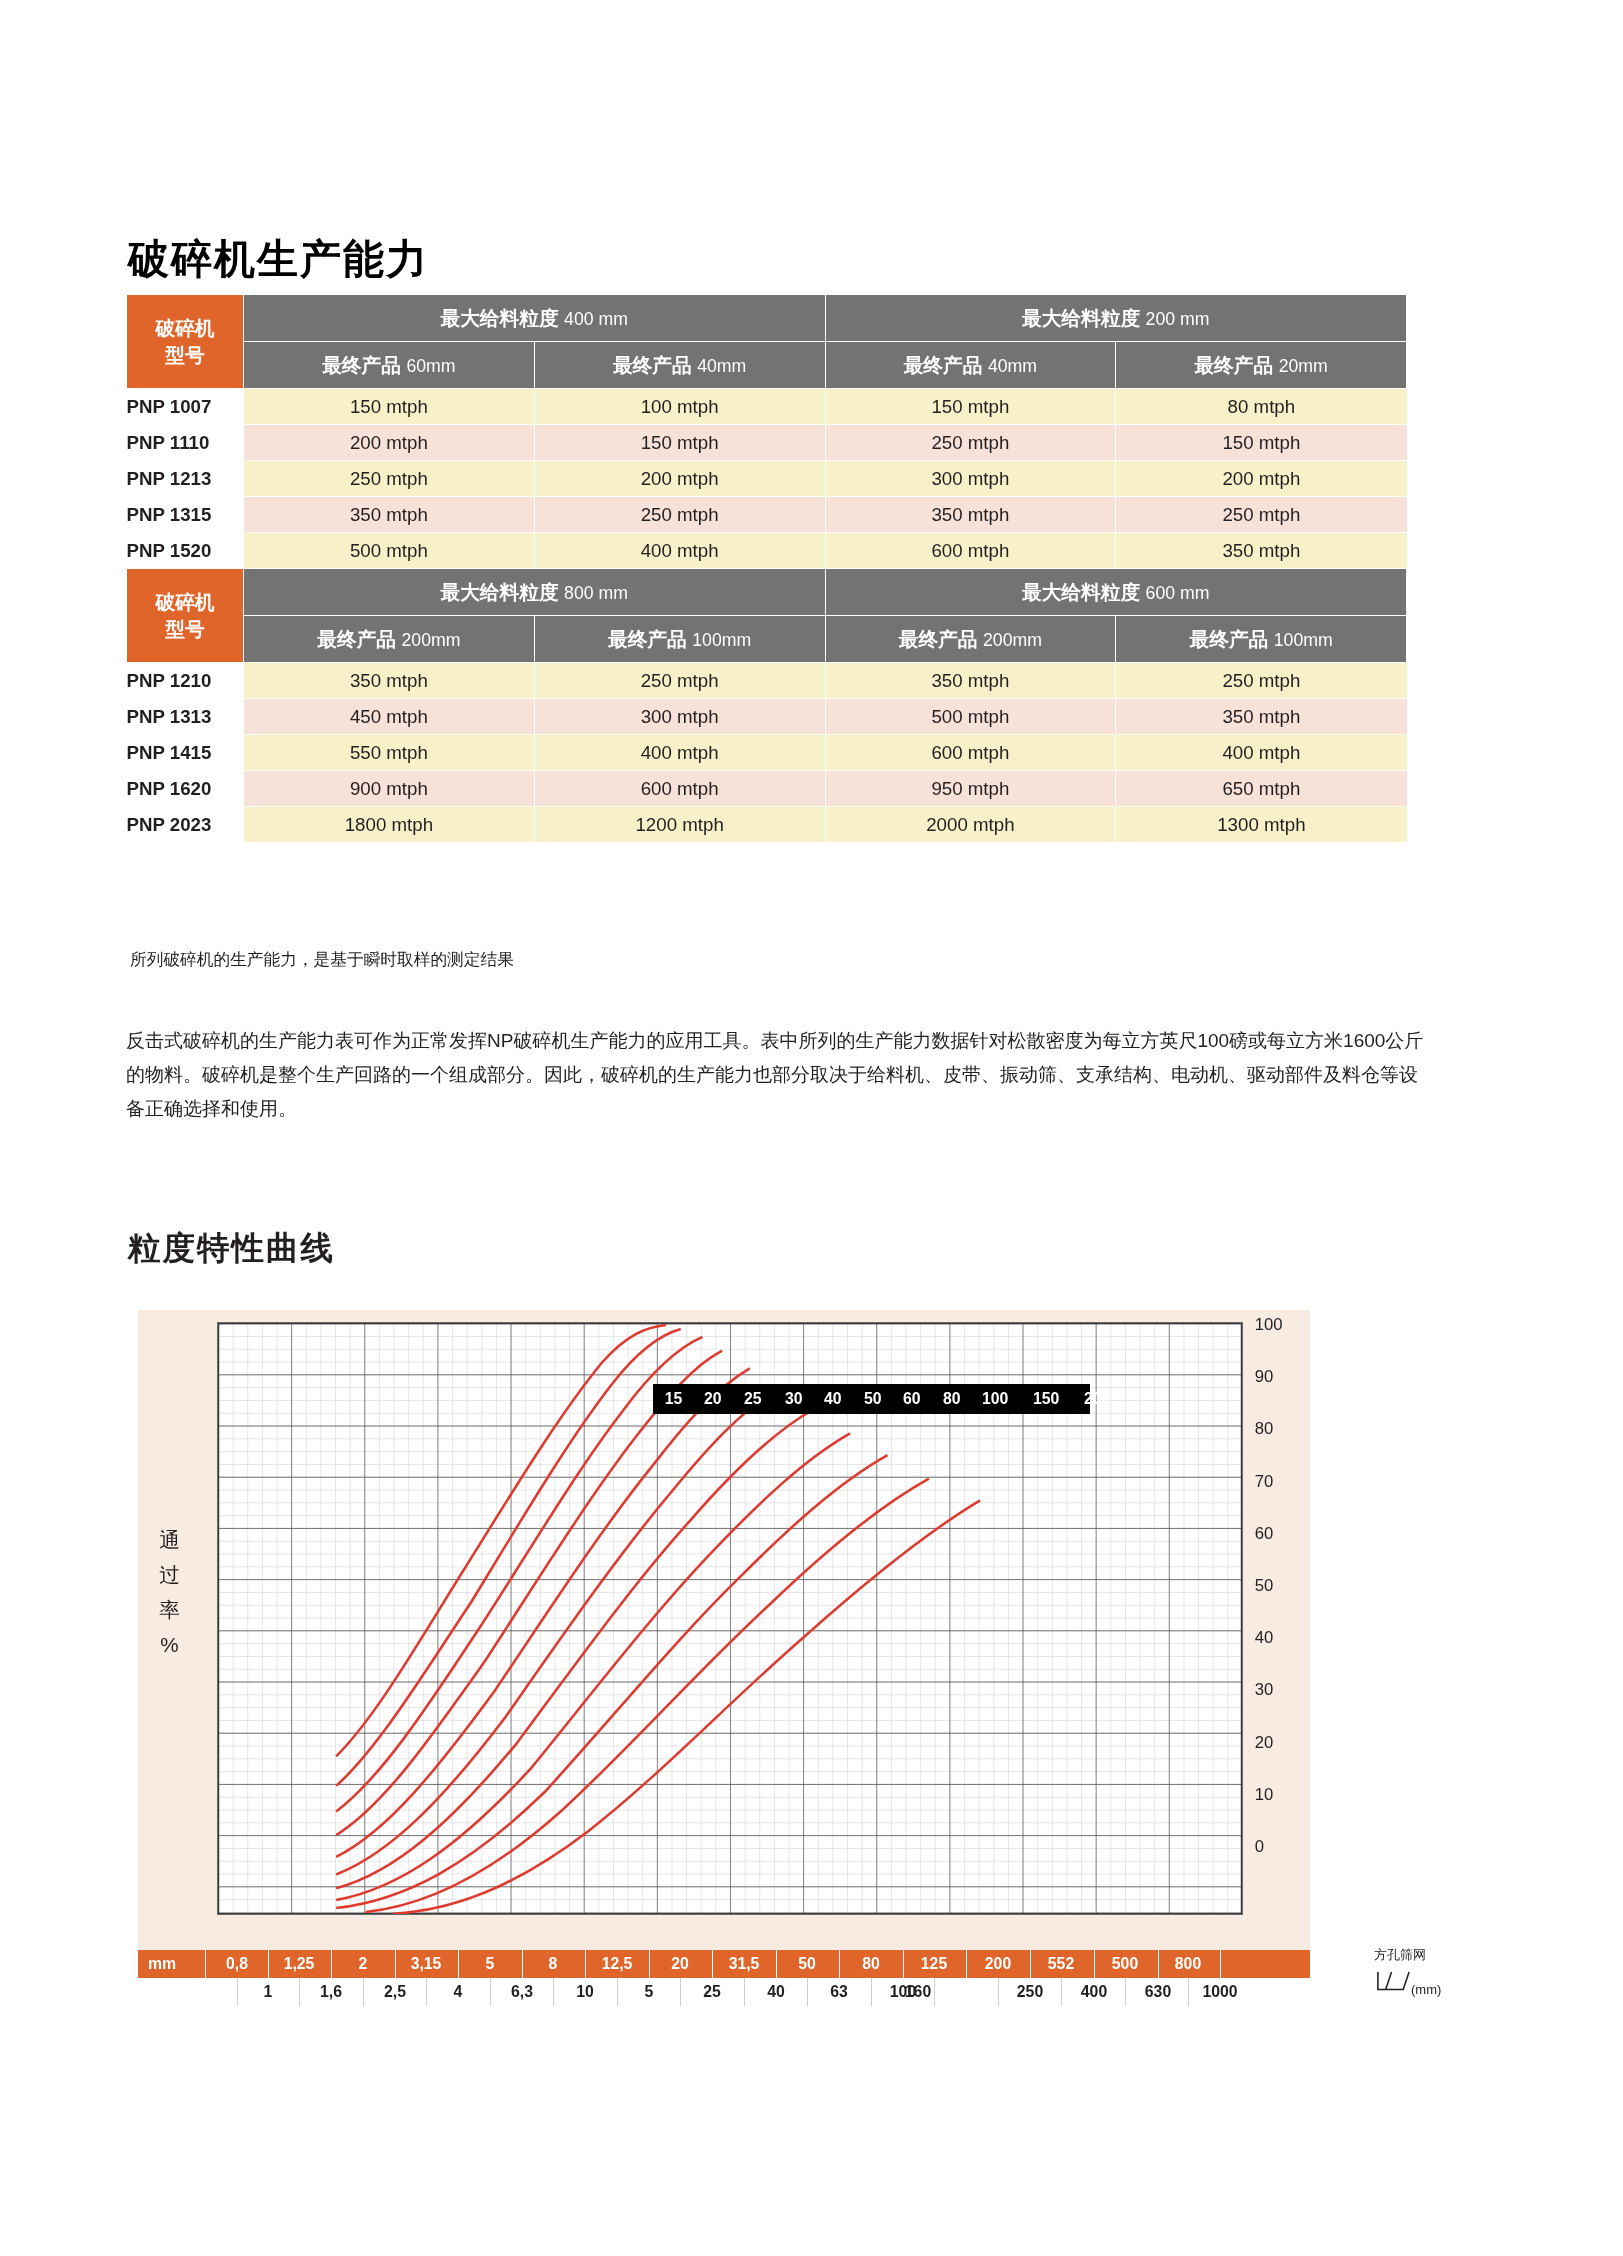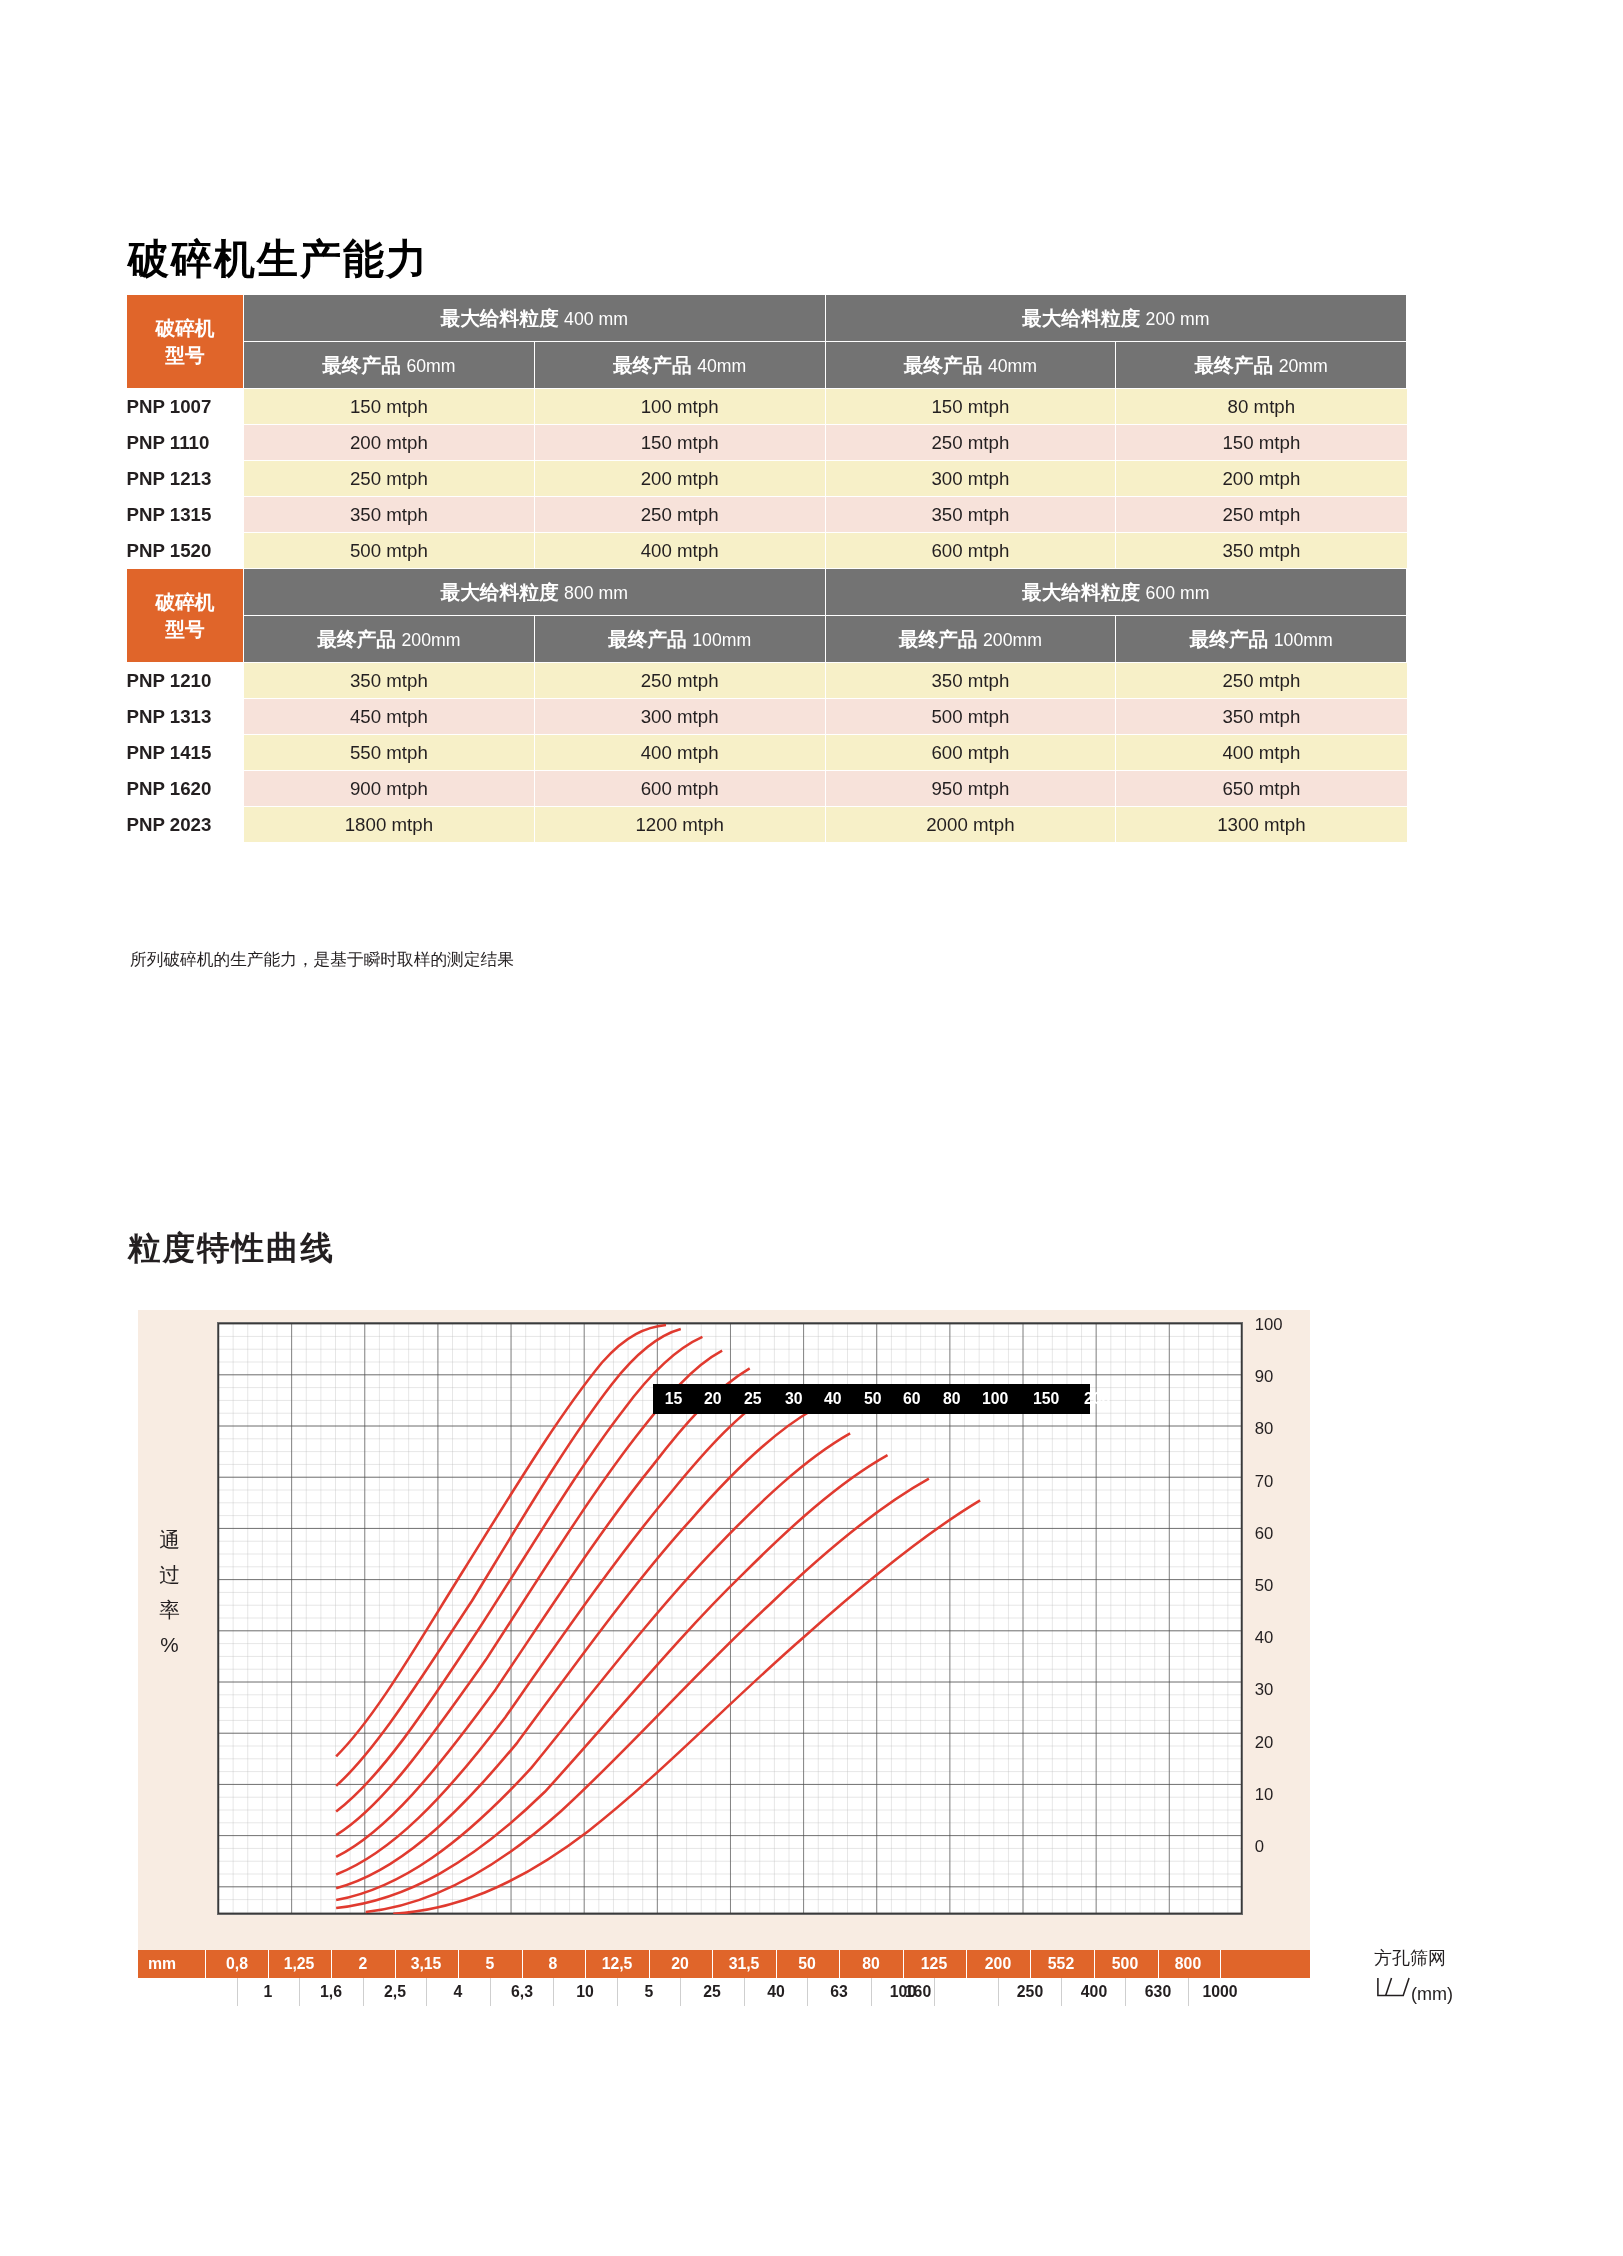--- a/index.html
+++ b/index.html
@@ -217,21 +217,21 @@
     top: 0;
     width: 1px;
     height: 27.6px;
     background: #cfcfcf;
   }
 
   .legend-right {
     position: absolute;
     left: 1374px;
     top: 1946px;
-    font-size: 18px;
+    font-size: 13px;
     color: #231f20;
   }
   .legend-right .sq {
     display: inline-block;
     margin-top: 5.9px;
   }
 </style>
 </head>
 <body>
 
@@ -376,20 +376,21 @@
         <td class="model-cell">PNP 2023</td>
         <td class="data-cell">1800 mtph</td>
         <td class="data-cell">1200 mtph</td>
         <td class="data-cell">2000 mtph</td>
         <td class="data-cell">1300  mtph</td>
       </tr>
     </tbody>
   </table>
 
   <div class="note-small">所列破碎机的生产能力，是基于瞬时取样的测定结果</div>
+  <div class="para">反击式破碎机的生产能力表可作为正常发挥NP破碎机生产能力的应用工具。表中所列的生产能力数据针对松散密度为每立方英尺100磅或每立方米1600公斤的物料。破碎机是整个生产回路的一个组成部分。因此，破碎机的生产能力也部分取决于给料机、皮带、振动筛、支承结构、电动机、驱动部件及料仓等设备正确选择和使用。</div>
 
   <div class="sec2-title">粒度特性曲线</div>
 
   <div class="chart-wrap">
     <div class="plot">
       <svg width="1024" height="591" viewBox="0 0 1040 600">
         <defs>
           <pattern id="minor" width="14.857" height="13" patternUnits="userSpaceOnUse">
             <path d="M 14.857 0 L 0 0 0 13" fill="none" stroke="#b9b9b9" stroke-width="0.7"></path>
           </pattern>

